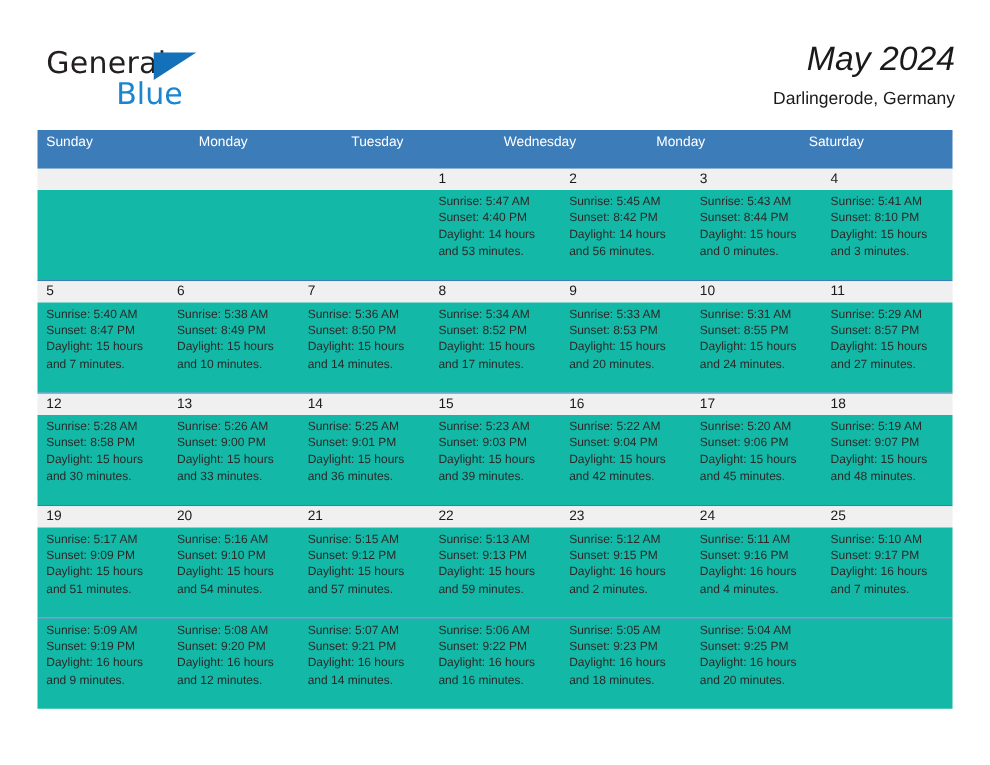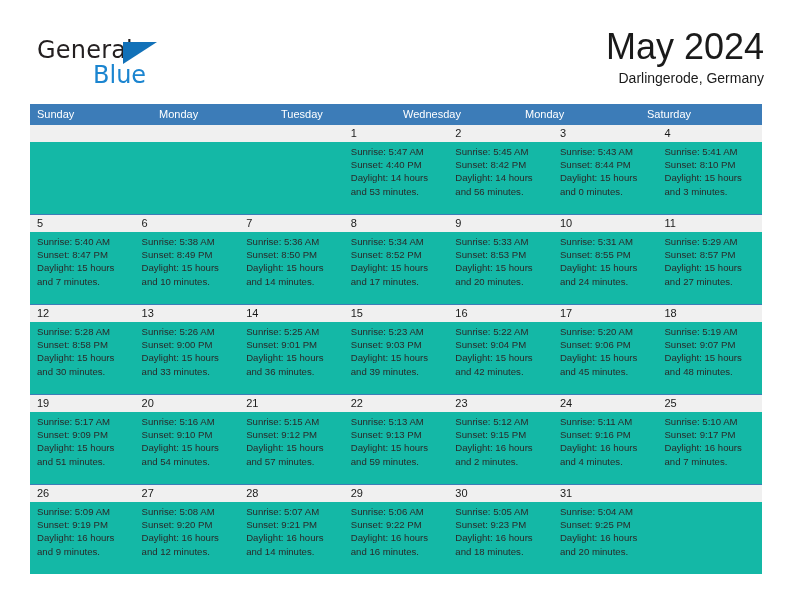--- a/index.html
+++ b/index.html
@@ -69,26 +69,27 @@
     font-weight: 400;
   }
 
   .title-block {
     position: absolute;
     right: 38px;
     top: 30px;
     text-align: right;
   }
   .cal-title {
-    font-size: 36px;
+    font-size: 27px;
     font-weight: 400;
     color: #1a1a1a;
     line-height: 34px;
     font-family: "Liberation Sans", sans-serif;
     white-space: nowrap;
+    font-style: italic;
   }
   .cal-subtitle {
     font-size: 14px;
     font-weight: 400;
     color: #1a1a1a;
     line-height: 20px;
     margin-top: 4px;
     white-space: nowrap;
   }
 
@@ -97,21 +98,21 @@
     position: absolute;
     left: 30px;
     top: 104px;
     width: 732px;
   }
 
   .weekday-row {
     display: flex;
     width: 732px;
     background: #3c7cb8;
-    height: 21px;
+    height: 31px;
   }
   .weekday-cell {
     flex: 1 1 0;
     color: #ffffff;
     font-size: 11px;
     line-height: 21px;
     padding-left: 7px;
     box-sizing: border-box;
     white-space: nowrap;
     overflow: hidden;
@@ -391,29 +392,20 @@
             </div>
             <div class="detail-cell">
               <div class="detail-line">Sunrise: 5:10 AM</div>
               <div class="detail-line">Sunset: 9:17 PM</div>
               <div class="detail-line">Daylight: 16 hours</div>
               <div class="detail-line">and 7 minutes.</div>
             </div>
           </div>
         </div>
         <div class="week-row">
-          <div class="daynum-band">
-            <div class="daynum-cell">26</div>
-            <div class="daynum-cell">27</div>
-            <div class="daynum-cell">28</div>
-            <div class="daynum-cell">29</div>
-            <div class="daynum-cell">30</div>
-            <div class="daynum-cell">31</div>
-            <div class="daynum-cell"></div>
-          </div>
           <div class="detail-band">
             <div class="detail-cell">
               <div class="detail-line">Sunrise: 5:09 AM</div>
               <div class="detail-line">Sunset: 9:19 PM</div>
               <div class="detail-line">Daylight: 16 hours</div>
               <div class="detail-line">and 9 minutes.</div>
             </div>
             <div class="detail-cell">
               <div class="detail-line">Sunrise: 5:08 AM</div>
               <div class="detail-line">Sunset: 9:20 PM</div>

